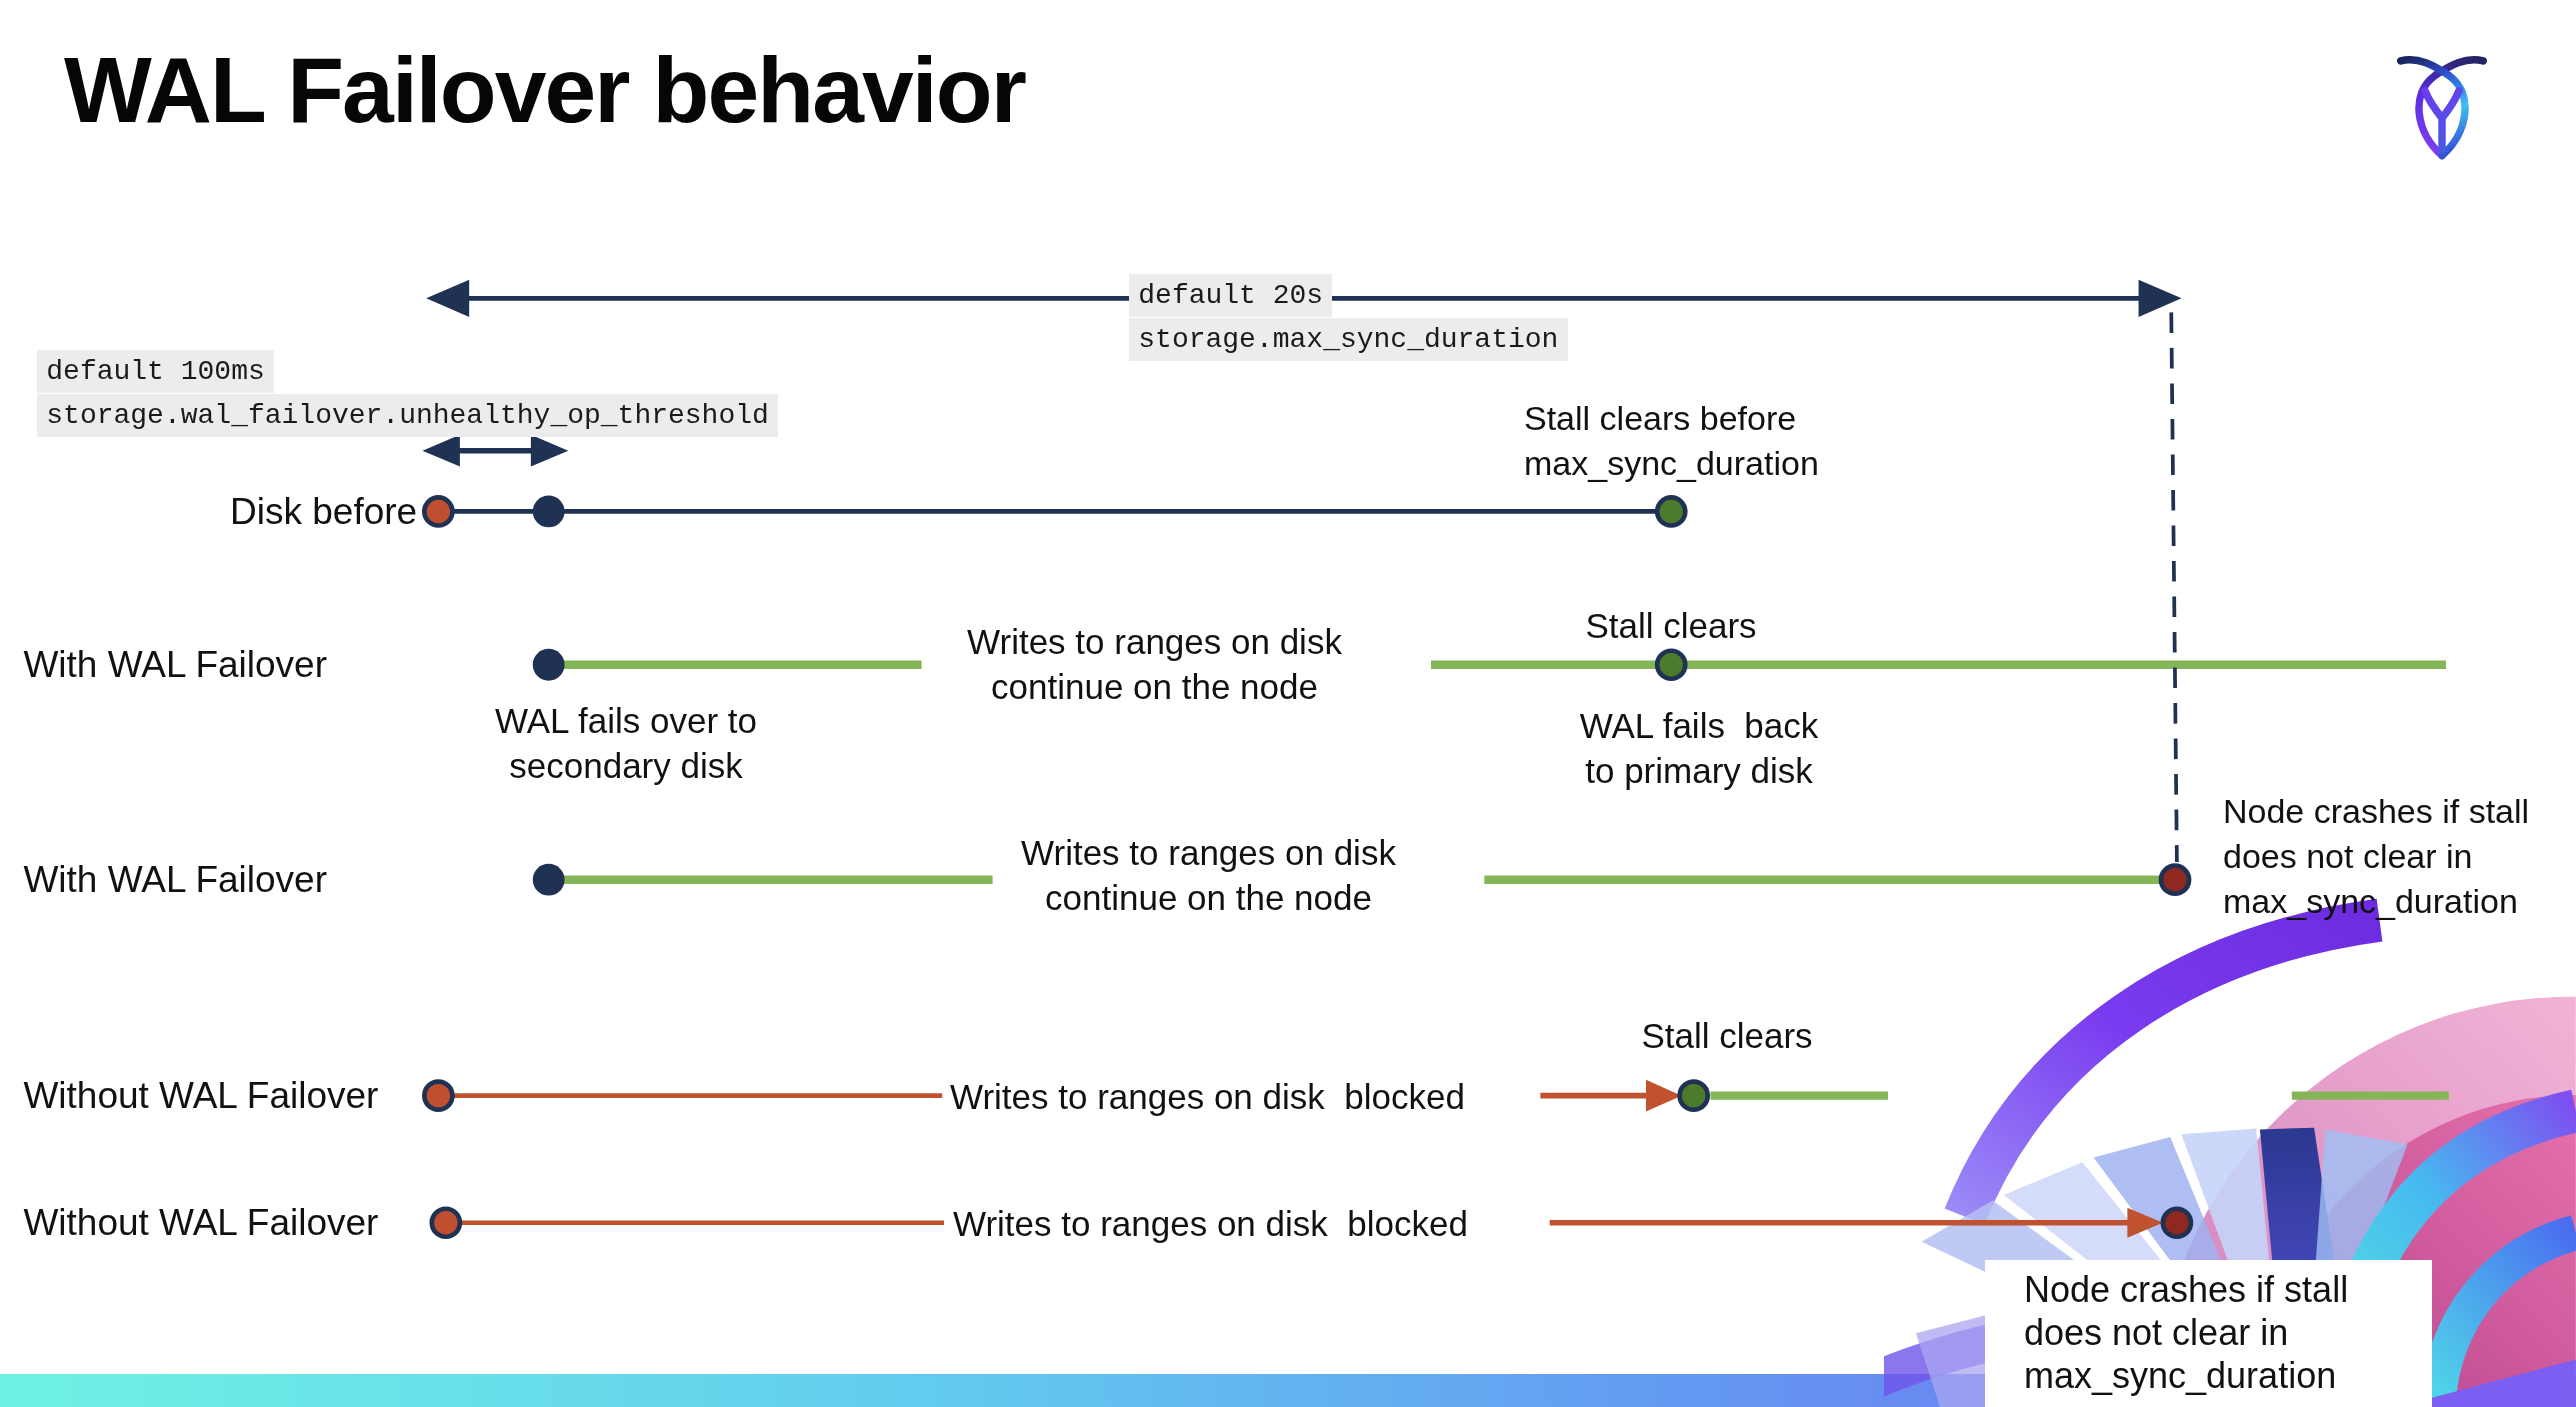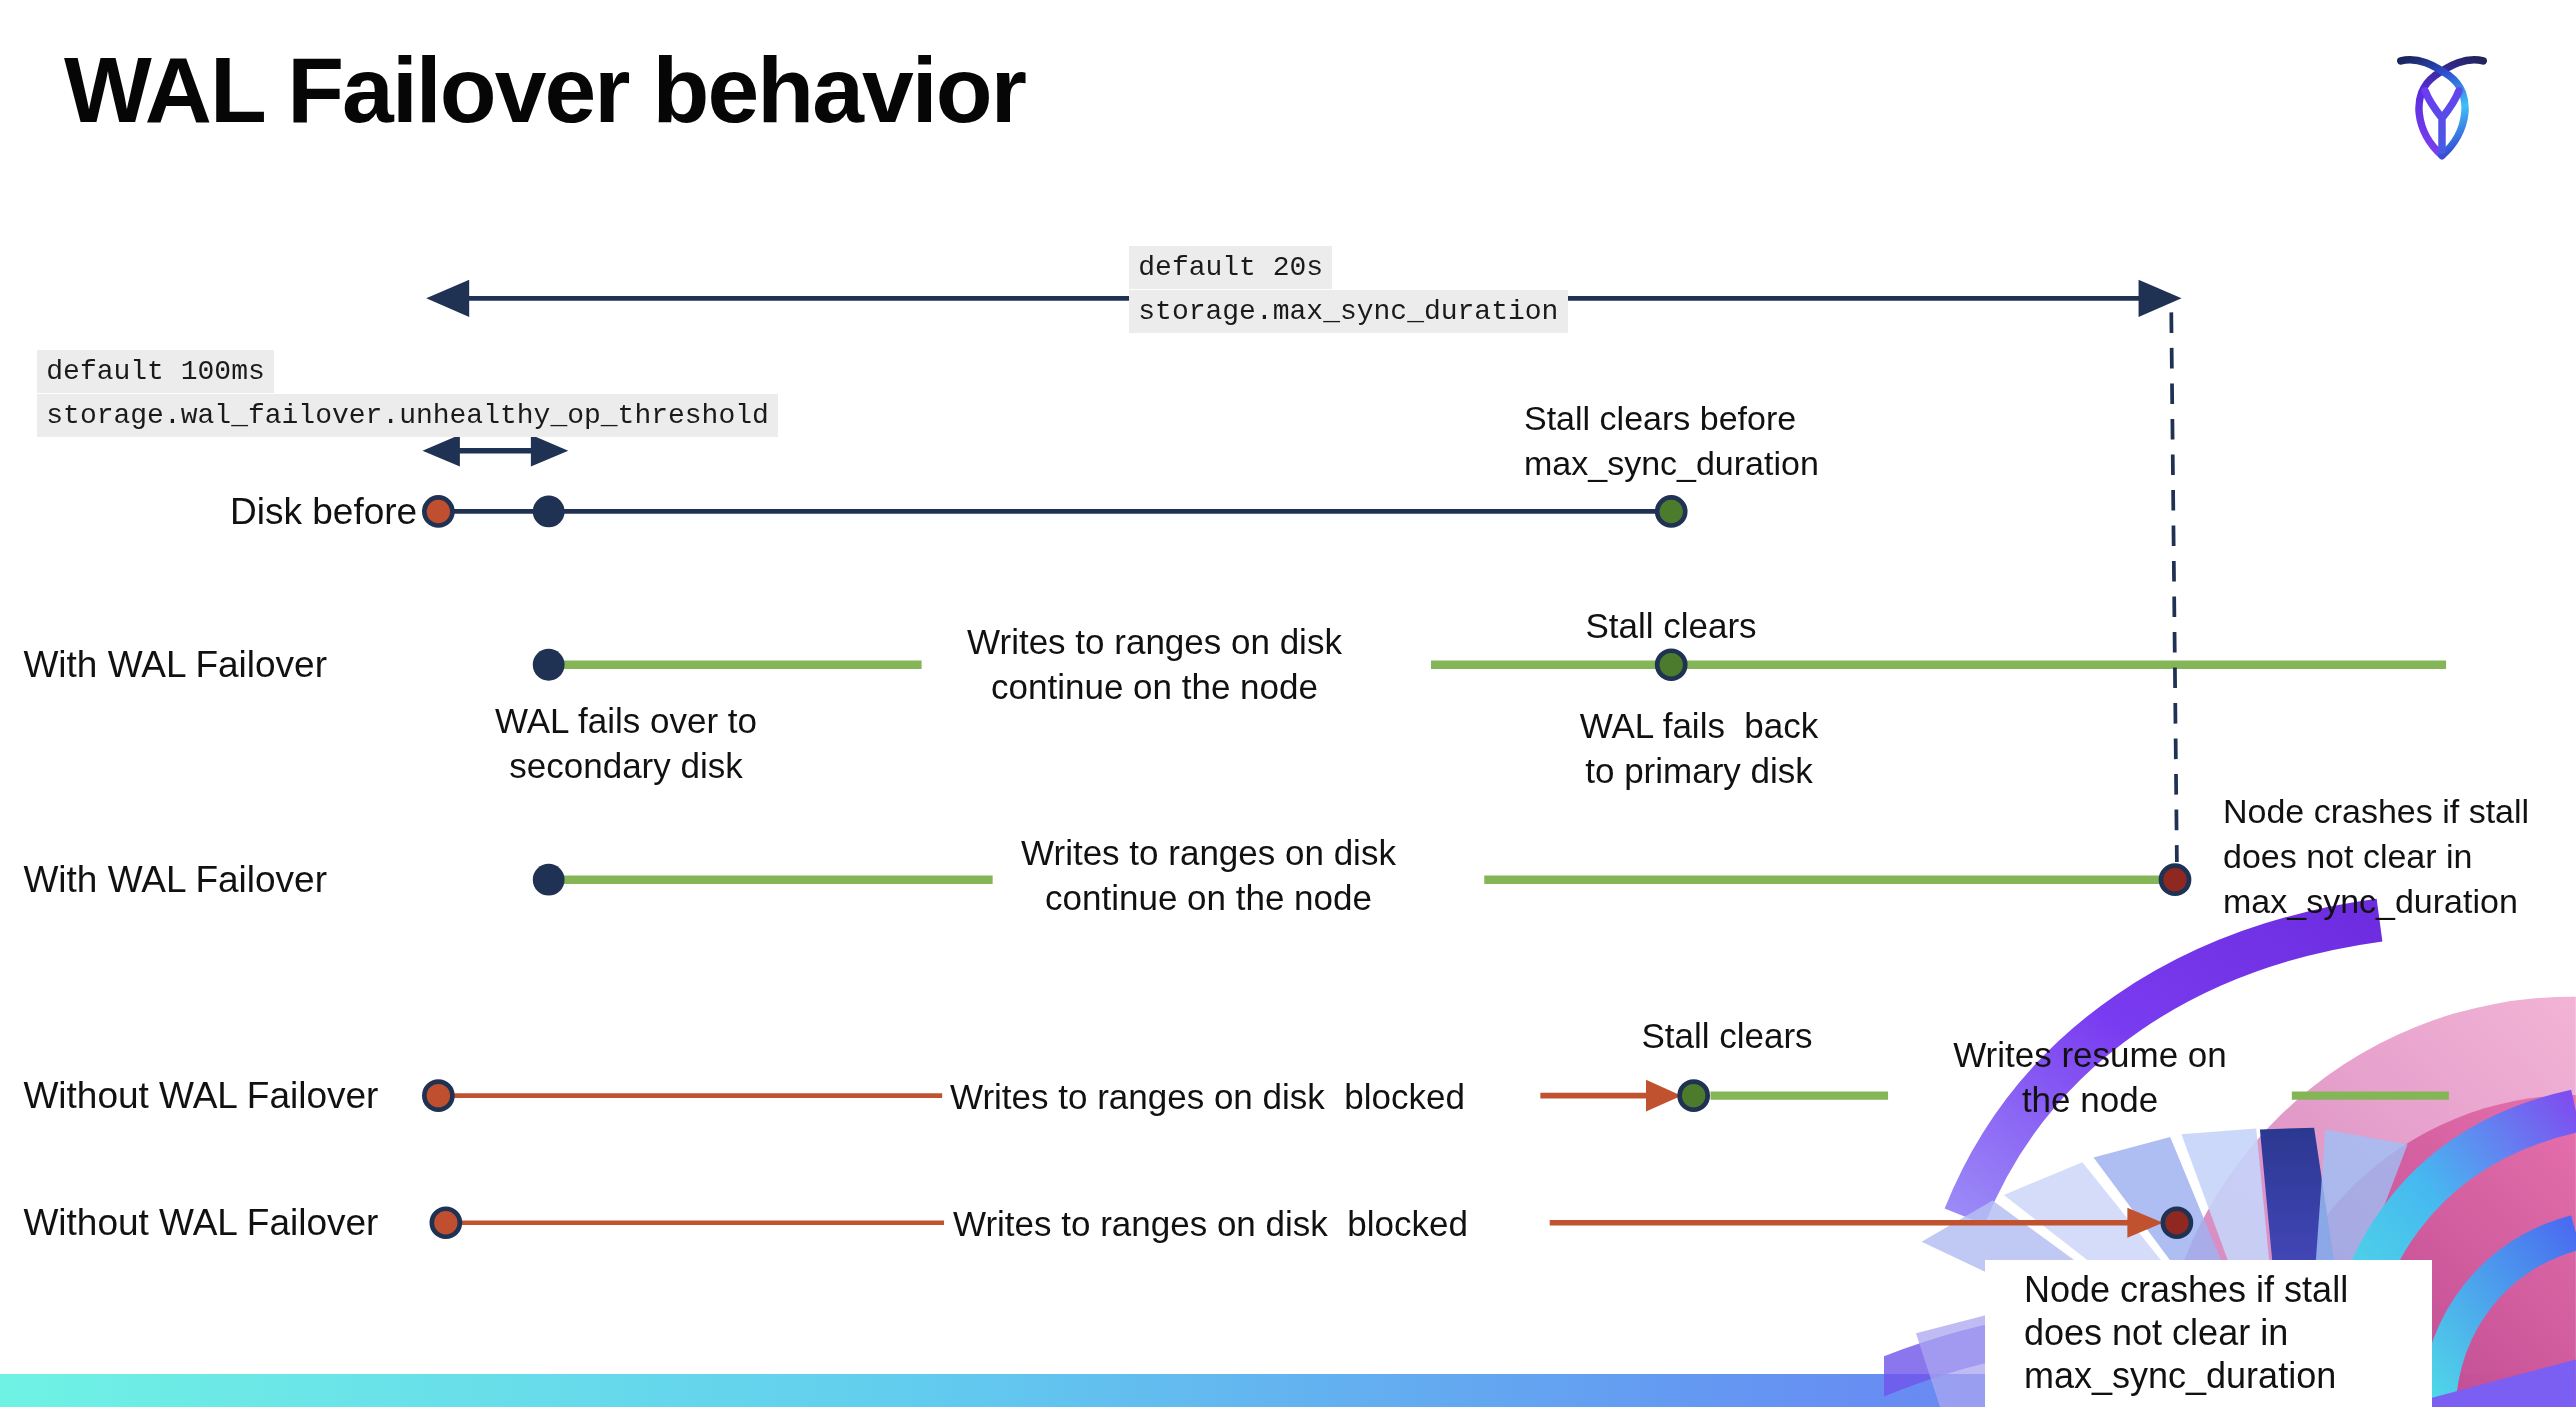--- a/index.html
+++ b/index.html
@@ -146,21 +146,21 @@
           <stop offset="1" stop-color="#3f62e0"></stop>
       </linearGradient>
     </defs>
     <path d="M48,118 C20,94 14,52 40,33 C56,22 74,12 92,17" fill="none" stroke="url(#gLogo1)" stroke-width="8" stroke-linecap="round"></path>
     <path d="M48,118 C76,94 82,52 56,33 C40,22 22,12 4,17" fill="none" stroke="url(#gLogo2)" stroke-width="8" stroke-linecap="round"></path>
     <path d="M48,112 L48,78 M48,78 C40,68 34,60 30,49 M48,78 C56,68 62,60 66,49" fill="none" stroke="url(#gLogo3)" stroke-width="8" stroke-linecap="round"></path>
   </svg>
 
   <div class="title">WAL Failover behavior</div>
 
-  <div class="code-label" style="left:1129px;top:246px;">
+  <div class="code-label" style="left:1129px;top:274px;">
     <span>default 20s</span>
     <span>storage.max_sync_duration</span>
   </div>
   <div class="code-label" style="left:37px;top:350px;">
     <span>default 100ms</span>
     <span>storage.wal_failover.unhealthy_op_threshold</span>
   </div>
 
   <div class="row-label" style="left:230px;top:489px;">Disk before</div>
   <div class="row-label" style="left:23.4px;top:642px;">With WAL Failover</div>
@@ -177,22 +177,20 @@
 to primary disk</div>
   <div class="ann center" style="left:425px;top:698px;width:402px;">WAL fails over to
 secondary disk</div>
   <div class="ann center" style="left:998px;top:830px;width:421px;">Writes to ranges on disk
 continue on the node</div>
   <div class="ann" style="left:2223px;top:789px;width:355px;font-size:34px;">Node crashes if stall
 does not clear in
 max_sync_duration</div>
   <div class="ann" style="left:950px;top:1074px;">Writes to ranges on disk  blocked</div>
   <div class="ann center" style="left:1587px;top:1013px;width:280px;">Stall clears</div>
-  <div class="ann center" style="left:1924px;top:1032px;width:332px;">Writes resume on
-the node</div>
   <div class="ann" style="left:953px;top:1201px;">Writes to ranges on disk  blocked</div>
 
   <div class="crash-box">
     <div class="txt">Node crashes if stall
 does not clear in
 max_sync_duration</div>
   </div>
 
 </div>
 

